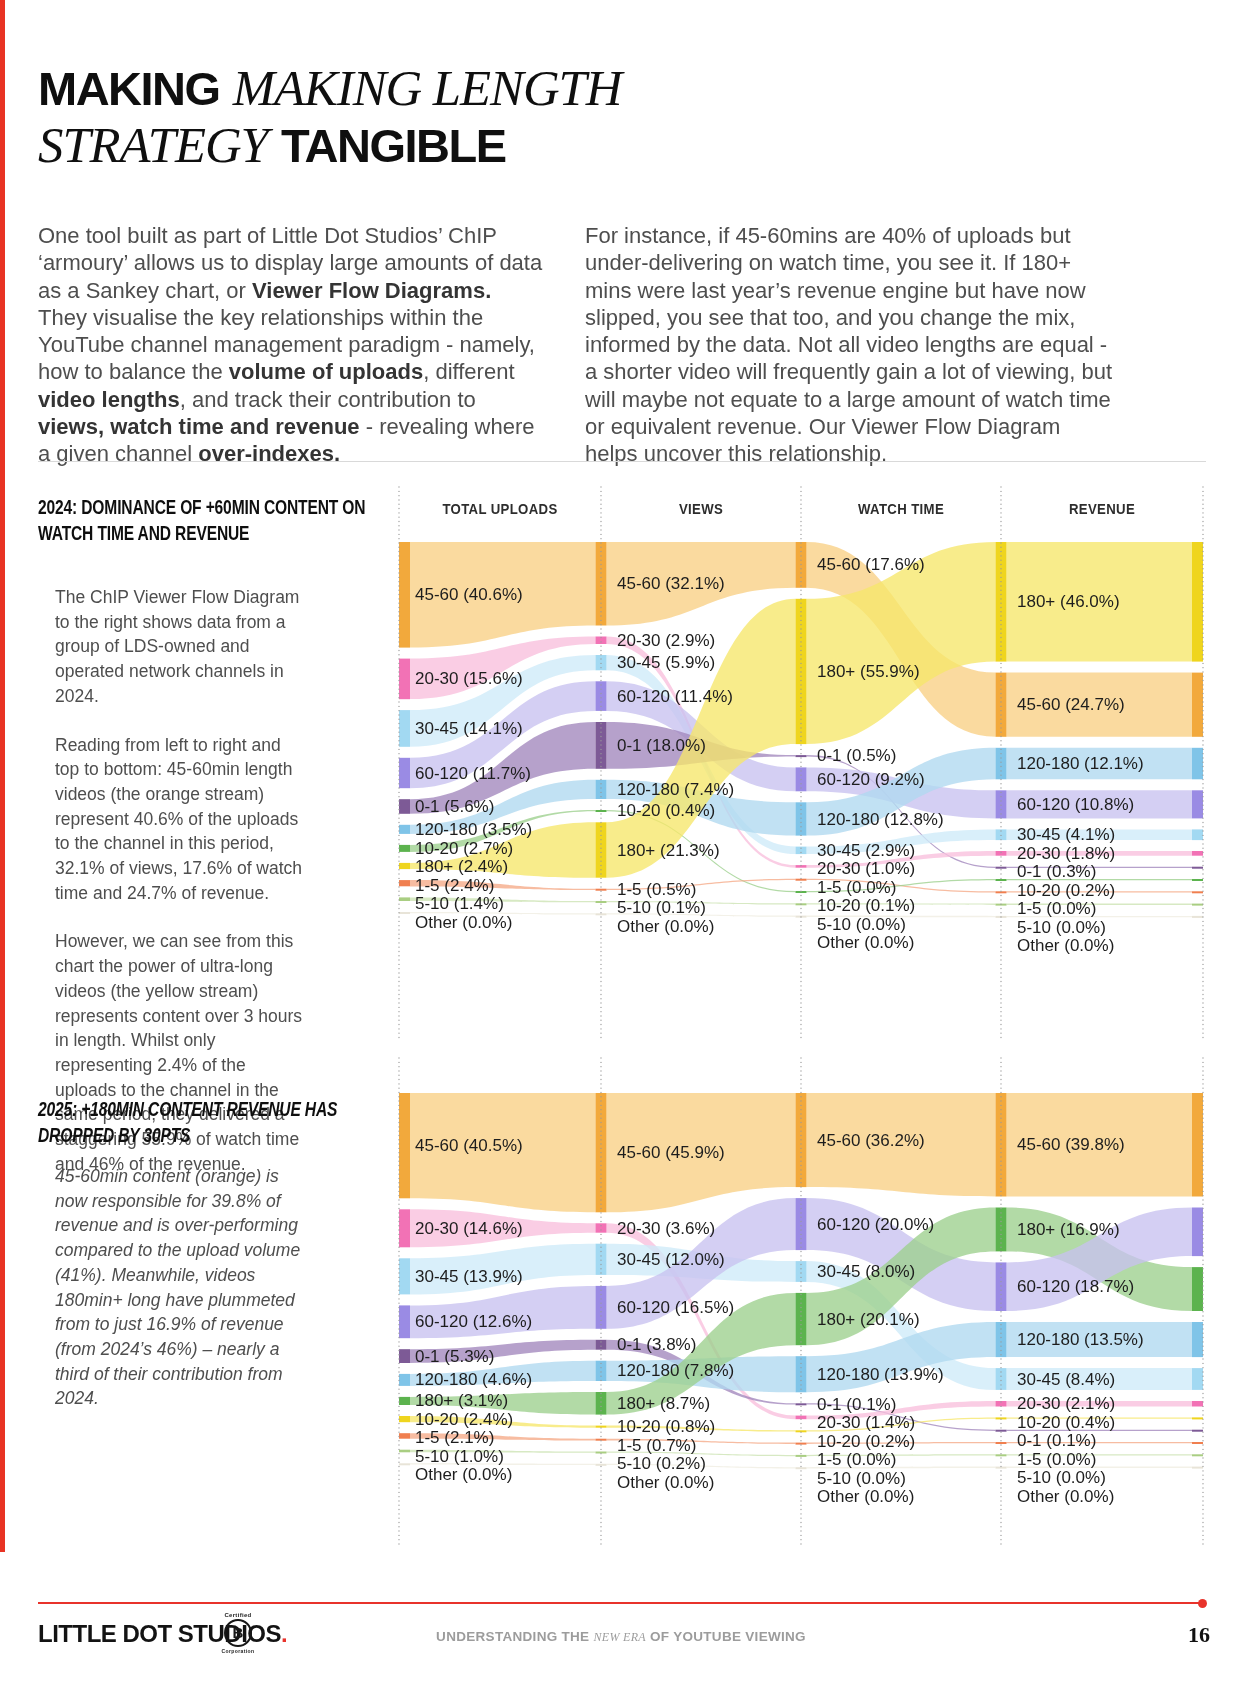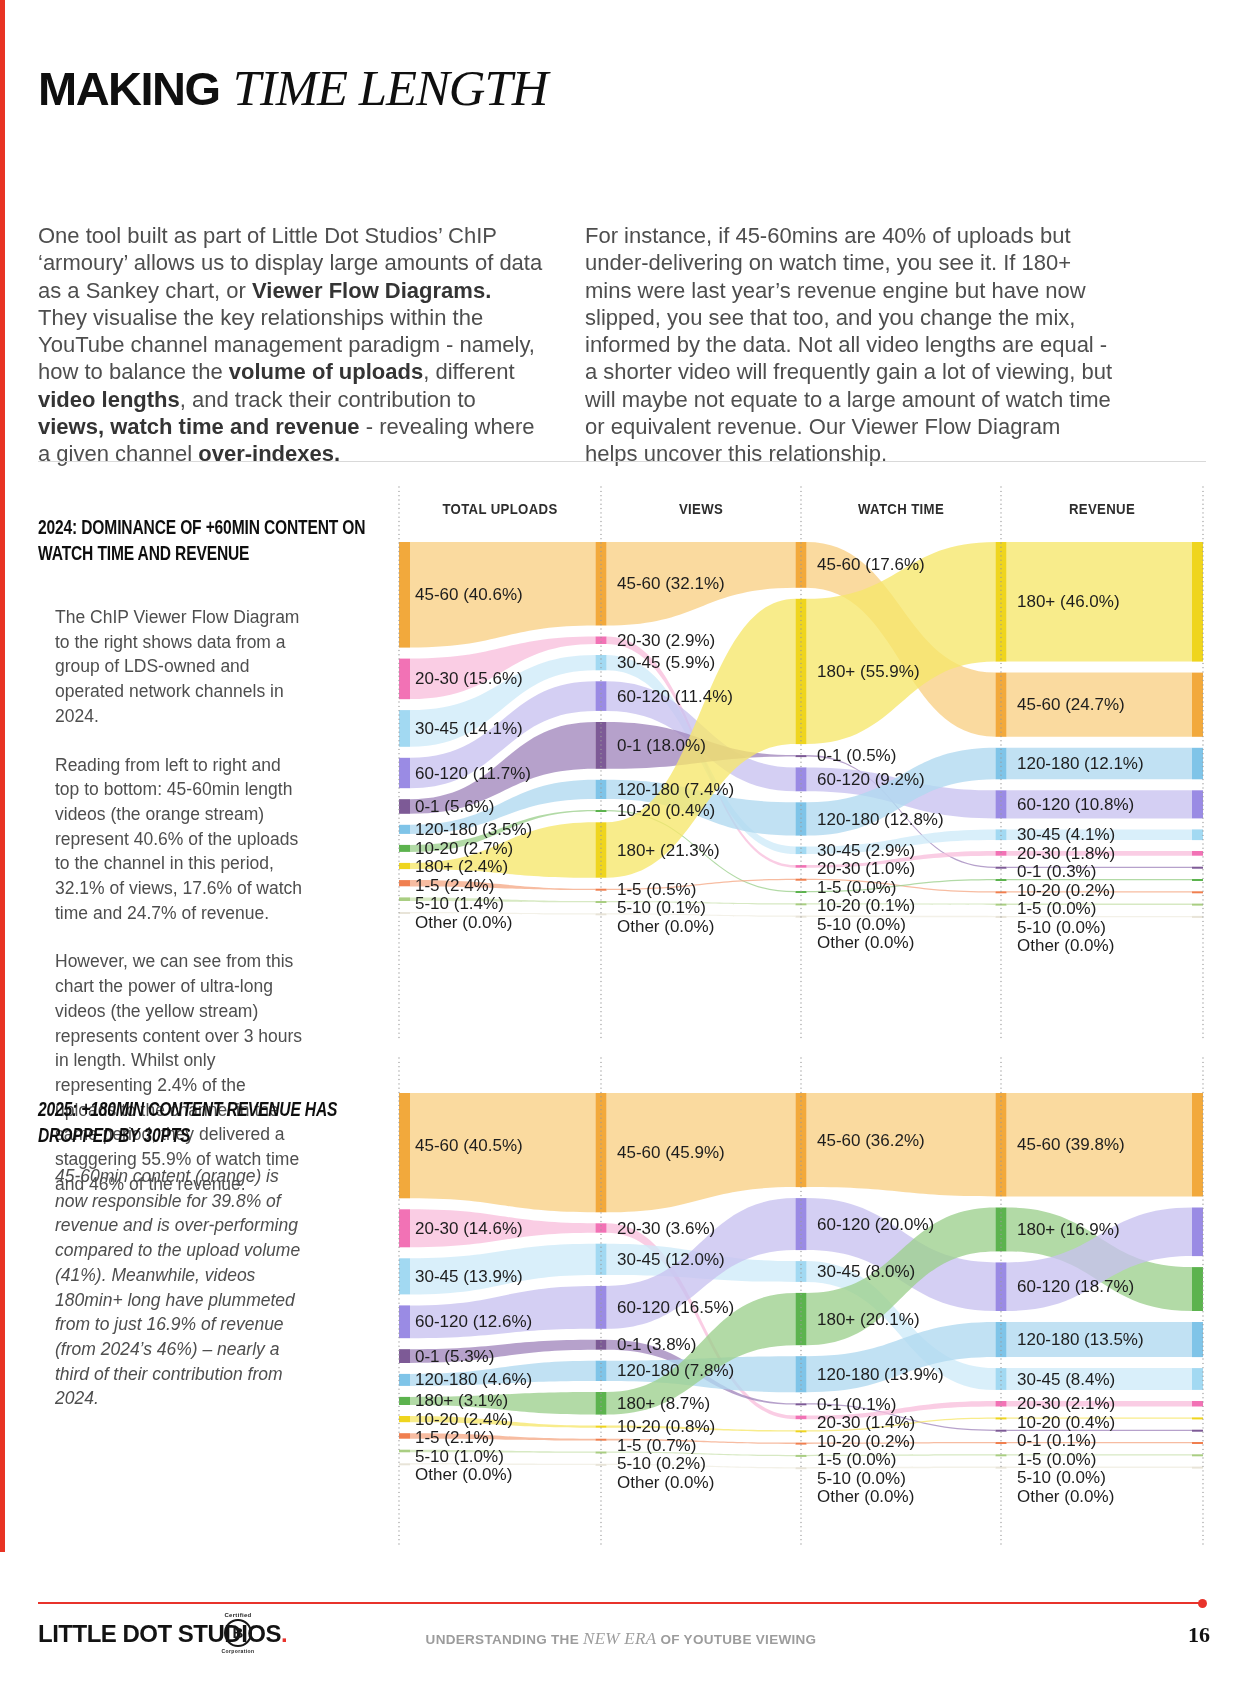--- a/index.html
+++ b/index.html
@@ -14,21 +14,21 @@
            font-size:1.08em;letter-spacing:-1px;}
 
   .intro{position:absolute;top:222px;font-size:22px;line-height:27.3px;color:#4e4e4e;}
   .intro strong{color:#343434;}
   .intro-left{left:38px;width:505px;}
   .intro-right{left:585px;width:532px;}
 
   .hr{position:absolute;left:38px;top:461px;width:1168px;height:1px;background:#d9d9d9;}
 
   .side{position:absolute;left:38px;width:285px;color:#4e4e4e;}
-  .sec1{top:514px;}
+  .sec1{top:494px;}
   .sec2{top:1096px;font-style:italic;}
   .side h2{margin:0;font-weight:800;color:#0f0f0f;font-size:20.5px;line-height:25.5px;
            letter-spacing:-0.2px;white-space:pre-line;width:445px;
            transform:scaleX(0.76);transform-origin:left top;}
   .sec1 h2{margin-bottom:40px;}
   .sec2 h2{margin-bottom:13px;}
   .side p{margin:17px;font-size:17.5px;line-height:24.7px;}
   .sec1 p{margin-bottom:24px;}
   .sec2 p{margin-bottom:26px;}
 
@@ -43,32 +43,33 @@
           letter-spacing:-0.5px;color:#131313;text-align:right;}
   .logo-dot{color:#e8332b;}
   .bcorp{position:absolute;left:216px;top:1612px;width:44px;text-align:center;color:#1a1a1a;}
   .bc-top{display:block;font-size:6px;font-weight:bold;letter-spacing:.3px;}
   .bc-circle{display:inline-block;width:24px;height:24px;border:2.2px solid #161616;border-radius:50%;
              font-weight:bold;font-size:15px;line-height:24px;margin:1px 0;}
   .bc-bot{display:block;font-size:5px;font-weight:bold;letter-spacing:.4px;}
   .f-center{position:absolute;left:0;right:0;top:1629px;text-align:center;font-size:13.5px;
             font-weight:bold;color:#9c9c9c;letter-spacing:.3px;}
   .f-center .serif-em{font-family:"Liberation Serif",serif;font-style:italic;font-weight:normal;
-            font-size:17px;}
+            font-size:12px;}
   .f-num{position:absolute;right:32px;top:1622px;font-family:"Liberation Serif",serif;
          font-weight:bold;font-size:22px;color:#111;margin-left:48px;}
 </style>
 </head>
 <body>
 
 <div class="page">
   <div class="red-bar"></div>
 
   <h1 class="title">
-    <div class="t-line"><span class="t-sans">MAKING</span> <span class="t-serif">TIME LENGTH</span></div>
+    <div class="t-line"><span class="t-sans">MAKING</span> <span class="t-serif">MAKING LENGTH</span></div>
+    <div class="t-line"><span class="t-serif">STRATEGY</span> <span class="t-sans">TANGIBLE</span></div>
   </h1>
 
   <div class="intro intro-left"><span>One tool built as part of Little Dot Studios’ ChIP ‘armoury’ allows us to display large amounts of data as a Sankey chart, or </span><strong>Viewer Flow Diagrams.</strong><span> They visualise the key relationships within the YouTube channel management paradigm - namely, how to balance the </span><strong>volume of uploads</strong><span>, different </span><strong>video lengths</strong><span>, and track their contribution to </span><strong>views, watch time and revenue</strong><span> - revealing where a given channel </span><strong>over-indexes.</strong></div>
   <div class="intro intro-right"><span>For instance, if 45-60mins are 40% of uploads but under-delivering on watch time, you see it. If 180+ mins were last year’s revenue engine but have now slipped, you see that too, and you change the mix, informed by the data. Not all video lengths are equal - a shorter video will frequently gain a lot of viewing, but will maybe not equate to a large amount of watch time or equivalent revenue. Our Viewer Flow Diagram helps uncover this relationship.</span></div>
 
   <div class="hr"></div>
 
   <section class="side sec1">
     <h2>2024: DOMINANCE OF +60MIN CONTENT ON
 WATCH TIME AND REVENUE</h2>

